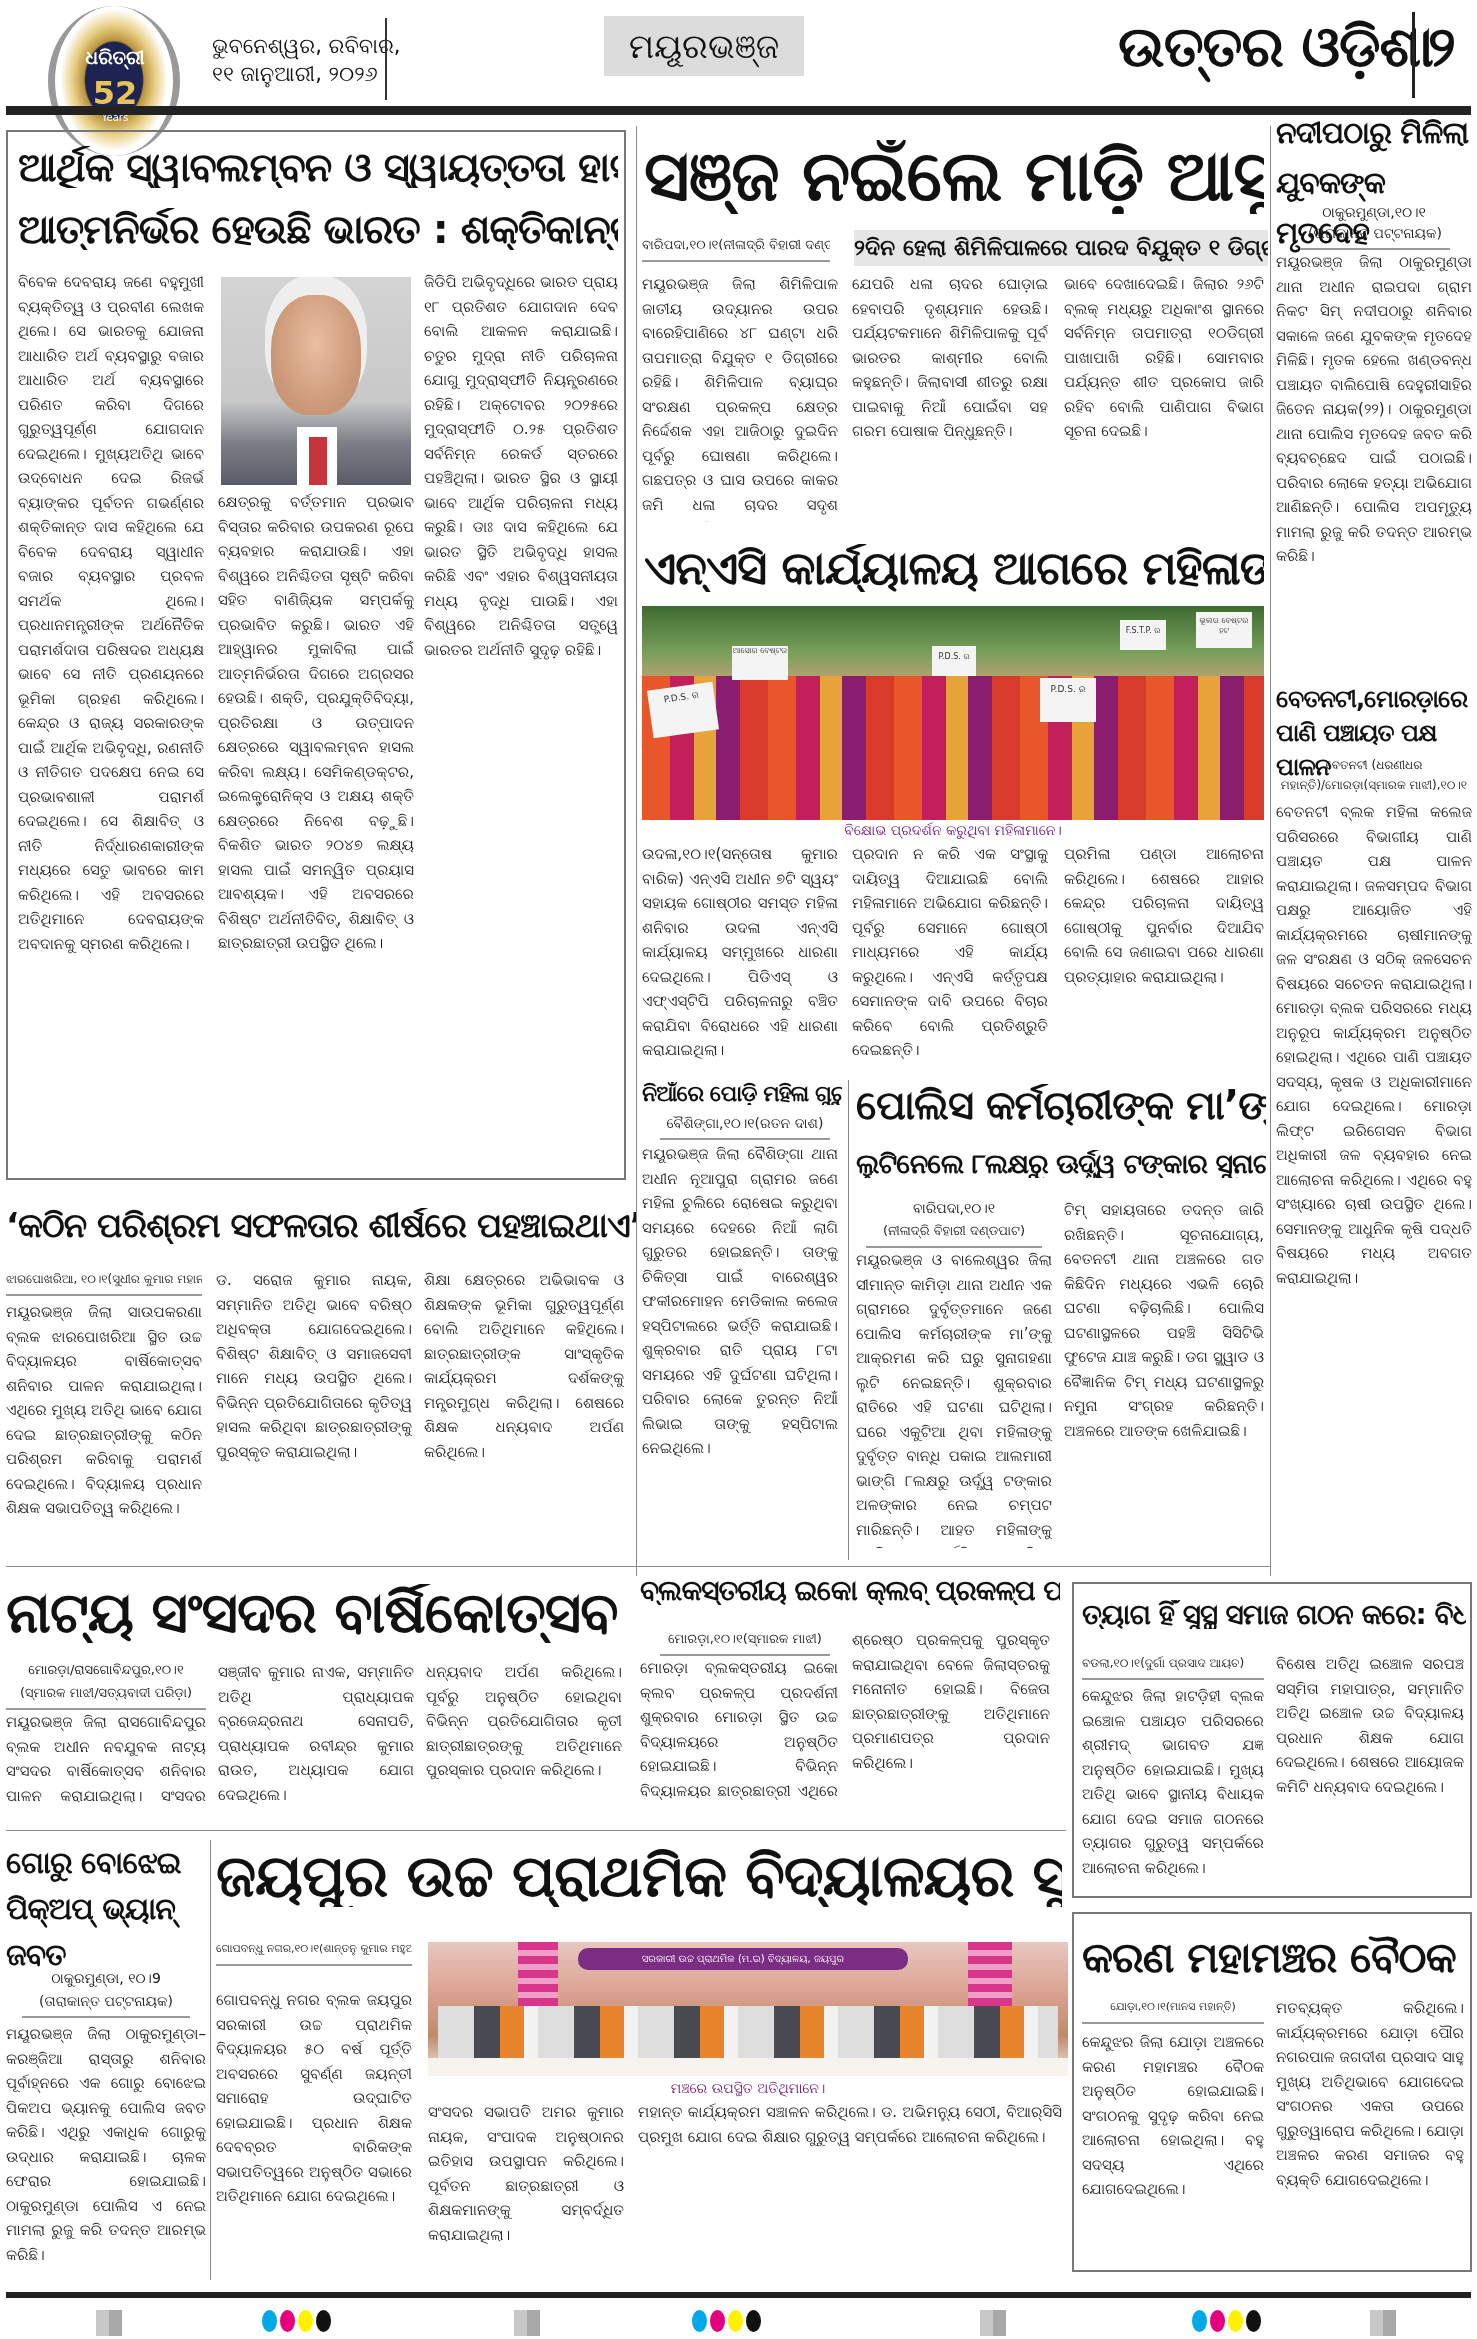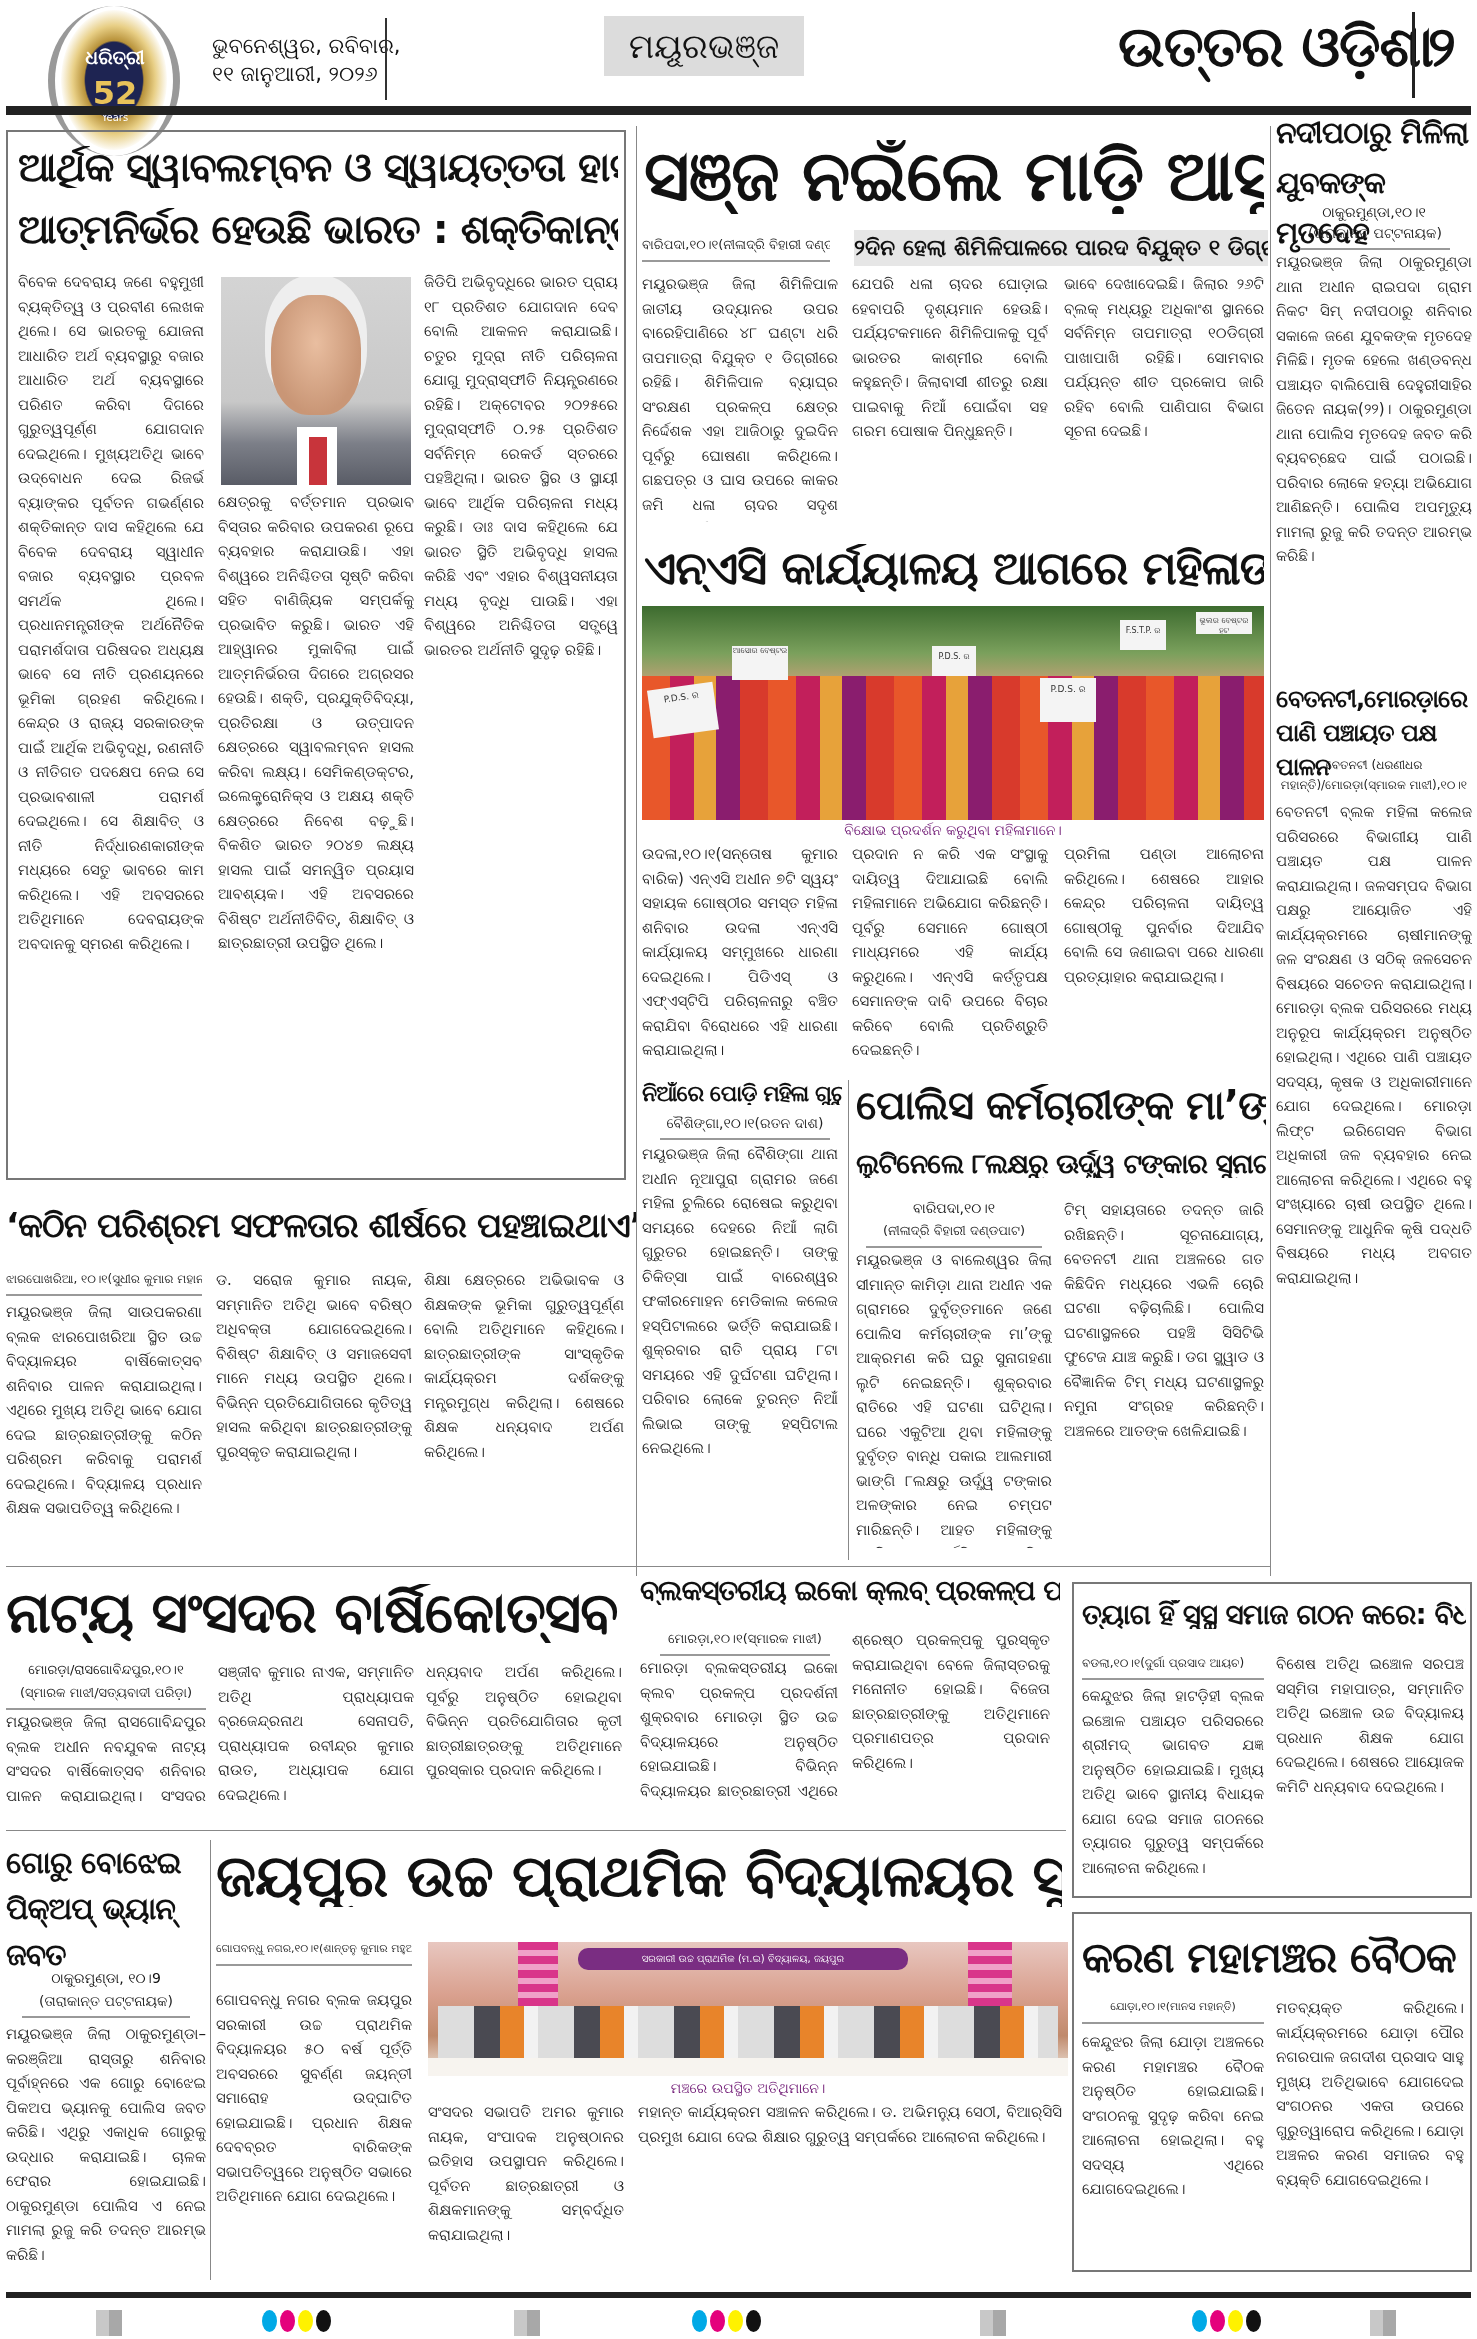--- a/index.html
+++ b/index.html
@@ -63,21 +63,21 @@
 <div class="col body" style="left:1276px;top:250px;width:196px;height:420px">ମୟୂରଭଞ୍ଜ ଜିଲା ଠାକୁରମୁଣ୍ଡା ଥାନା ଅଧୀନ ରାଇପଦା ଗ୍ରାମ ନିକଟ ସିମ୍ ନଦୀପଠାରୁ ଶନିବାର ସକାଳେ ଜଣେ ଯୁବକଙ୍କ ମୃତଦେହ ମିଳିଛି। ମୃତକ ହେଲେ ଖଣ୍ଡବନ୍ଧ ପଞ୍ଚାୟତ ବାଲିପୋଷି ଦେହୁରୀସାହିର ଜିତେନ ନାୟକ(୨୨)। ଠାକୁରମୁଣ୍ଡା ଥାନା ପୋଲିସ ମୃତଦେହ ଜବତ କରି ବ୍ୟବଚ୍ଛେଦ ପାଇଁ ପଠାଇଛି। ପରିବାର ଲୋକେ ହତ୍ୟା ଅଭିଯୋଗ ଆଣିଛନ୍ତି। ପୋଲିସ ଅପମୃତ୍ୟୁ ମାମଲା ରୁଜୁ କରି ତଦନ୍ତ ଆରମ୍ଭ କରିଛି।</div>
 
 <div class="abs hl" style="left:644px;top:544px;width:620px;font-size:46px;white-space:nowrap;overflow:hidden">ଏନ୍‌ଏସି କାର୍ଯ୍ୟାଳୟ ଆଗରେ ମହିଳାଙ୍କ ଧାରଣା</div>
 <div class="photo" style="left:642px;top:606px;width:622px;height:214px;background:linear-gradient(180deg,#3d6b2f 0%,#7aa05c 22%,#c9a27a 38%,#d05a2a 60%,#b8202e 78%,#6e1b3c 100%)">
   <div class="abs" style="left:0;top:70px;width:622px;height:144px;background:repeating-linear-gradient(90deg,#e8572a 0 28px,#c21f5b 28px 52px,#e7a23a 52px 74px,#8a1d6e 74px 98px,#d83a2c 98px 126px)"></div>
   <div class="abs" style="left:8px;top:80px;width:66px;height:48px;background:#f4f4f4;font-size:9px;color:#333;text-align:center;padding-top:6px;transform:rotate(-8deg)">P.D.S. ର</div>
   <div class="abs" style="left:90px;top:40px;width:56px;height:34px;background:#f4f4f4;font-size:8px;color:#333;text-align:center;">ଆସୋର ବେଷ୍ଟର</div>
   <div class="abs" style="left:290px;top:40px;width:44px;height:30px;background:#f4f4f4;font-size:8px;color:#333;text-align:center;padding-top:6px">P.D.S. ର</div>
   <div class="abs" style="left:398px;top:72px;width:56px;height:44px;background:#f4f4f4;font-size:9px;color:#333;text-align:center;padding-top:6px">P.D.S. ର</div>
   <div class="abs" style="left:478px;top:14px;width:46px;height:30px;background:#f4f4f4;font-size:8px;color:#333;text-align:center;padding-top:6px">F.S.T.P. ର</div>
-  <div class="abs" style="left:554px;top:6px;width:56px;height:22px;background:#f4f4f4;font-size:8px;color:#333;text-align:center;padding-top:4px">ଭୂଲର ବେଷ୍ଟର ହଟ</div>
+  <div class="abs" style="left:554px;top:6px;width:56px;height:36px;background:#f4f4f4;font-size:8px;color:#333;text-align:center;padding-top:4px">ଭୂଲର ବେଷ୍ଟର ହଟ</div>
 </div>
 <div class="abs caption" style="left:642px;top:822px;width:622px">ବିକ୍ଷୋଭ ପ୍ରଦର୍ଶନ କରୁଥିବା ମହିଳାମାନେ।</div>
 <div class="col body" style="left:642px;top:842px;width:196px;height:224px">ଉଦଳା,୧୦।୧(ସନ୍ତୋଷ କୁମାର ବାରିକ) ଏନ୍‌ଏସି ଅଧୀନ ୭ଟି ସ୍ୱୟଂ ସହାୟକ ଗୋଷ୍ଠୀର ସମସ୍ତ ମହିଳା ଶନିବାର ଉଦଳା ଏନ୍‌ଏସି କାର୍ଯ୍ୟାଳୟ ସମ୍ମୁଖରେ ଧାରଣା ଦେଇଥିଲେ। ପିଡିଏସ୍ ଓ ଏଫ୍‌ଏସ୍‌ଟିପି ପରିଚାଳନାରୁ ବଞ୍ଚିତ କରାଯିବା ବିରୋଧରେ ଏହି ଧାରଣା କରାଯାଇଥିଲା।</div>
 <div class="col body" style="left:852px;top:842px;width:196px;height:224px">ପ୍ରଦାନ ନ କରି ଏକ ସଂସ୍ଥାକୁ ଦାୟିତ୍ୱ ଦିଆଯାଇଛି ବୋଲି ମହିଳାମାନେ ଅଭିଯୋଗ କରିଛନ୍ତି। ପୂର୍ବରୁ ସେମାନେ ଗୋଷ୍ଠୀ ମାଧ୍ୟମରେ ଏହି କାର୍ଯ୍ୟ କରୁଥିଲେ। ଏନ୍‌ଏସି କର୍ତ୍ତୃପକ୍ଷ ସେମାନଙ୍କ ଦାବି ଉପରେ ବିଚାର କରିବେ ବୋଲି ପ୍ରତିଶ୍ରୁତି ଦେଇଛନ୍ତି।</div>
 <div class="col body" style="left:1064px;top:842px;width:200px;height:224px">ପ୍ରମିଳା ପଣ୍ଡା ଆଲୋଚନା କରିଥିଲେ। ଶେଷରେ ଆହାର କେନ୍ଦ୍ର ପରିଚାଳନା ଦାୟିତ୍ୱ ଗୋଷ୍ଠୀକୁ ପୁନର୍ବାର ଦିଆଯିବ ବୋଲି ସେ ଜଣାଇବା ପରେ ଧାରଣା ପ୍ରତ୍ୟାହାର କରାଯାଇଥିଲା।</div>
 
 <div class="abs hl" style="left:1276px;top:682px;width:196px;font-size:24px;line-height:34px">ବେତନଟୀ,ମୋରଡ଼ାରେ ପାଣି ପଞ୍ଚାୟତ ପକ୍ଷ ପାଳନ</div>
 <div class="abs" style="left:1276px;top:758px;width:196px;text-align:center;font-size:12px">ବେତନଟୀ (ଧରଣୀଧର</div>
 <div class="abs byline" style="left:1276px;top:774px;width:196px;text-align:center;font-size:12px;border-bottom:none">ମହାନ୍ତି)/ମୋରଡ଼ା(ସ୍ମାରକ ମାଝୀ),୧୦।୧</div>
 <div class="col body" style="left:1276px;top:800px;width:196px;height:760px">ବେତନଟୀ ବ୍ଲକ ମହିଳା କଲେଜ ପରିସରରେ ବିଭାଗୀୟ ପାଣି ପଞ୍ଚାୟତ ପକ୍ଷ ପାଳନ କରାଯାଇଥିଲା। ଜଳସମ୍ପଦ ବିଭାଗ ପକ୍ଷରୁ ଆୟୋଜିତ ଏହି କାର୍ଯ୍ୟକ୍ରମରେ ଚାଷୀମାନଙ୍କୁ ଜଳ ସଂରକ୍ଷଣ ଓ ସଠିକ୍ ଜଳସେଚନ ବିଷୟରେ ସଚେତନ କରାଯାଇଥିଲା। ମୋରଡ଼ା ବ୍ଲକ ପରିସରରେ ମଧ୍ୟ ଅନୁରୂପ କାର୍ଯ୍ୟକ୍ରମ ଅନୁଷ୍ଠିତ ହୋଇଥିଲା। ଏଥିରେ ପାଣି ପଞ୍ଚାୟତ ସଦସ୍ୟ, କୃଷକ ଓ ଅଧିକାରୀମାନେ ଯୋଗ ଦେଇଥିଲେ। ମୋରଡ଼ା ଲିଫ୍ଟ ଇରିଗେସନ ବିଭାଗ ଅଧିକାରୀ ଜଳ ବ୍ୟବହାର ନେଇ ଆଲୋଚନା କରିଥିଲେ। ଏଥିରେ ବହୁ ସଂଖ୍ୟାରେ ଚାଷୀ ଉପସ୍ଥିତ ଥିଲେ। ସେମାନଙ୍କୁ ଆଧୁନିକ କୃଷି ପଦ୍ଧତି ବିଷୟରେ ମଧ୍ୟ ଅବଗତ କରାଯାଇଥିଲା।</div>

